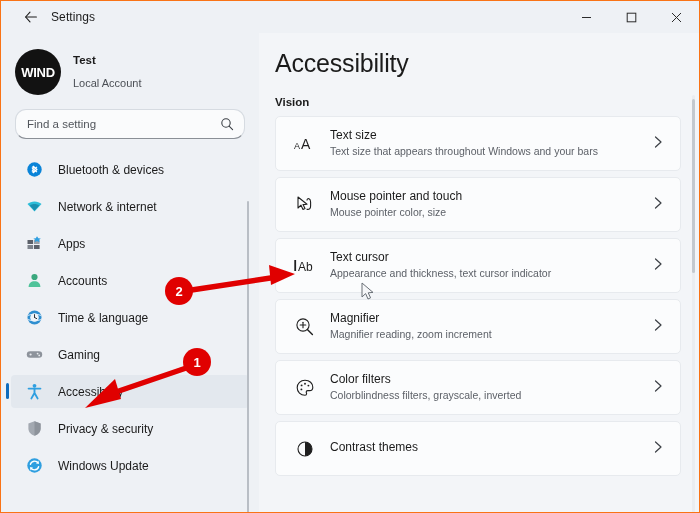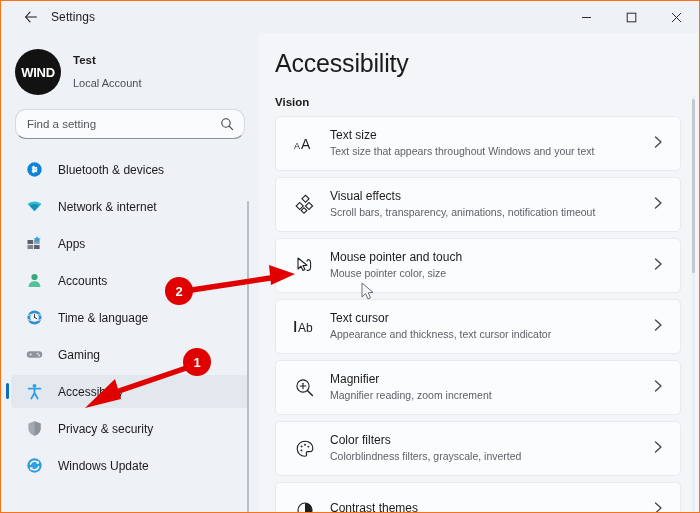--- a/index.html
+++ b/index.html
@@ -340,50 +340,29 @@
 
       <div class="card">
         <span class="card-ico">
           <svg width="22" height="20" viewBox="0 0 22 20">
             <text x="0" y="15" font-family="Liberation Sans, sans-serif" font-size="9" fill="#1f1f1f">A</text>
             <text x="7" y="15" font-family="Liberation Sans, sans-serif" font-size="14" fill="#1f1f1f">A</text>
           </svg>
         </span>
         <div class="card-txt">
           <div class="card-title">Text size</div>
-          <div class="card-sub">Text size that appears throughout Windows and your text</div>
-        </div>
-        <span class="chev">
-          <svg width="12" height="14" viewBox="0 0 12 14">
-              <path d="M3.5 2 L9 7 L3.5 12" fill="none" stroke="#3b3f45" stroke-width="1.2" stroke-linecap="round" stroke-linejoin="round"></path>
-            </svg>
-        </span>
-      </div>
-
-      <div class="card">
-        <span class="card-ico">
-          <svg width="22" height="22" viewBox="0 0 22 22">
-            <g fill="none" stroke="#1f1f1f" stroke-width="1.1">
-              <rect x="9" y="2.2" width="5" height="5" transform="rotate(45 11.5 4.7)"></rect>
-              <rect x="3.2" y="9.5" width="5" height="5" transform="rotate(45 5.7 12)"></rect>
-              <rect x="12.5" y="9.5" width="5" height="5" transform="rotate(45 15 12)"></rect>
-              <rect x="8" y="14.5" width="4" height="4" transform="rotate(45 10 16.5)"></rect>
-            </g>
-          </svg>
-        </span>
-        <div class="card-txt">
-          <div class="card-title">Visual effects</div>
-          <div class="card-sub">Scroll bars, transparency, animations, notification timeout</div>
-        </div>
-        <span class="chev">
-          <svg width="12" height="14" viewBox="0 0 12 14">
-              <path d="M3.5 2 L9 7 L3.5 12" fill="none" stroke="#3b3f45" stroke-width="1.2" stroke-linecap="round" stroke-linejoin="round"></path>
-            </svg>
-        </span>
-      </div>
+          <div class="card-sub">Text size that appears throughout Windows and your bars</div>
+        </div>
+        <span class="chev">
+          <svg width="12" height="14" viewBox="0 0 12 14">
+              <path d="M3.5 2 L9 7 L3.5 12" fill="none" stroke="#3b3f45" stroke-width="1.2" stroke-linecap="round" stroke-linejoin="round"></path>
+            </svg>
+        </span>
+      </div>
+
 
       <div class="card">
         <span class="card-ico">
           <svg width="22" height="22" viewBox="0 0 22 22">
             <path d="M4 3 L4 14 L7 11.2 L9 15.5 L11 14.6 L9 10.6 L13 10.2 Z" fill="none" stroke="#1f1f1f" stroke-width="1.1" stroke-linejoin="round"></path>
             <path d="M13 6.5 C13 5 14 4.4 15 4.8 C16.2 5.3 16.6 6.6 16.6 8 L16.6 12 C16.6 14 15.4 15.4 13.6 15.4 L12.6 15.4" fill="none" stroke="#1f1f1f" stroke-width="1.1" stroke-linejoin="round"></path>
           </svg>
         </span>
         <div class="card-txt">
           <div class="card-title">Mouse pointer and touch</div>

